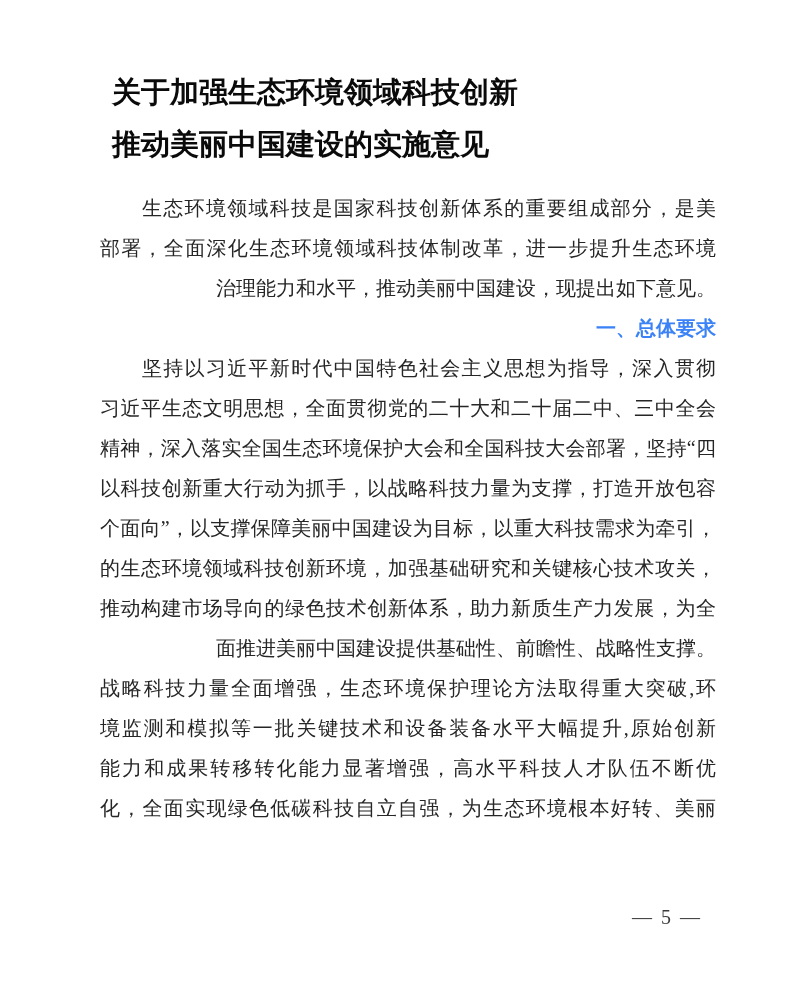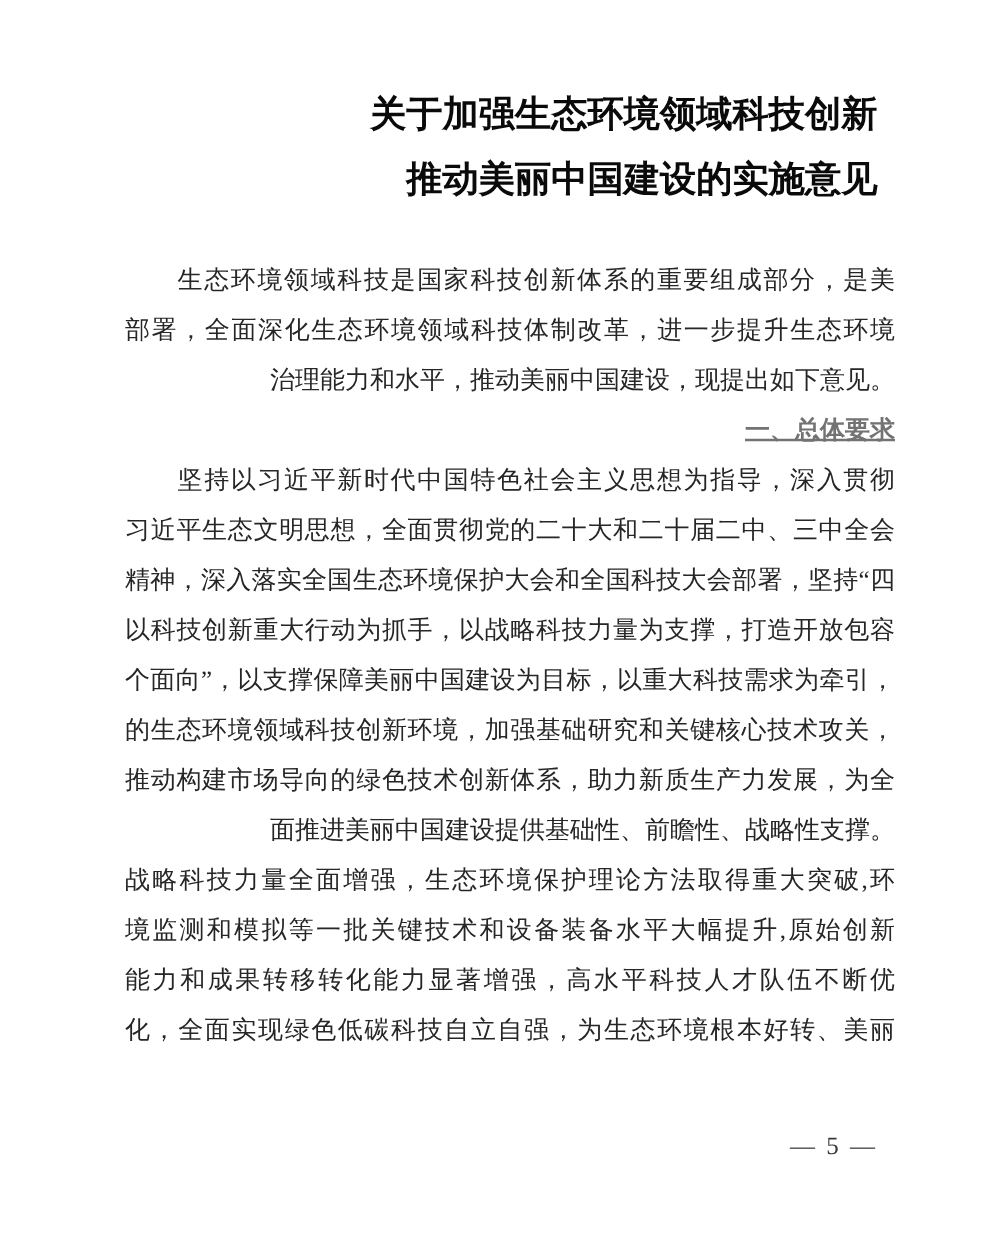--- a/index.html
+++ b/index.html
@@ -10,35 +10,35 @@
   .page {
     position: relative;
     width: 804px;
     height: 1008px;
     background: #ffffff;
     overflow: hidden;
     color: #222222;
   }
   .doc-title {
     position: absolute;
-    left: 86px;
+    left: 112px;
     top: 66px;
     width: 616px;
-    text-align: right;
+    text-align: left;
     font-family: "Liberation Sans", "DejaVu Sans", sans-serif;
     font-weight: 700;
     font-size: 29px;
     line-height: 52px;
     color: #0a0a0a;
     letter-spacing: 0px;
   }
   .doc-body {
     position: absolute;
     left: 100px;
-    top: 204px;
+    top: 188px;
     width: 616px;
     font-family: "Liberation Serif", "DejaVu Serif", serif;
     font-size: 20px;
     line-height: 40px;
     color: #262626;
   }
   .line {
     height: 40px;
     overflow: visible;
     white-space: normal;
@@ -48,22 +48,21 @@
     text-align: justify;
     text-align-last: justify;
     text-justify: inter-character;
   }
   .line.indent {
     text-indent: 42px;
   }
   .line.heading {
     font-family: "Liberation Sans", "DejaVu Sans", sans-serif;
     font-weight: 700;
-    color: #737373;
-    text-decoration: underline;
+    color: #3b82f6;
   }
   .page-footer {
     position: absolute;
     left: 100px;
     top: 901px;
     width: 602px;
     text-align: right;
     font-family: "Liberation Serif", "DejaVu Serif", serif;
     font-size: 20px;
     line-height: 32px;

